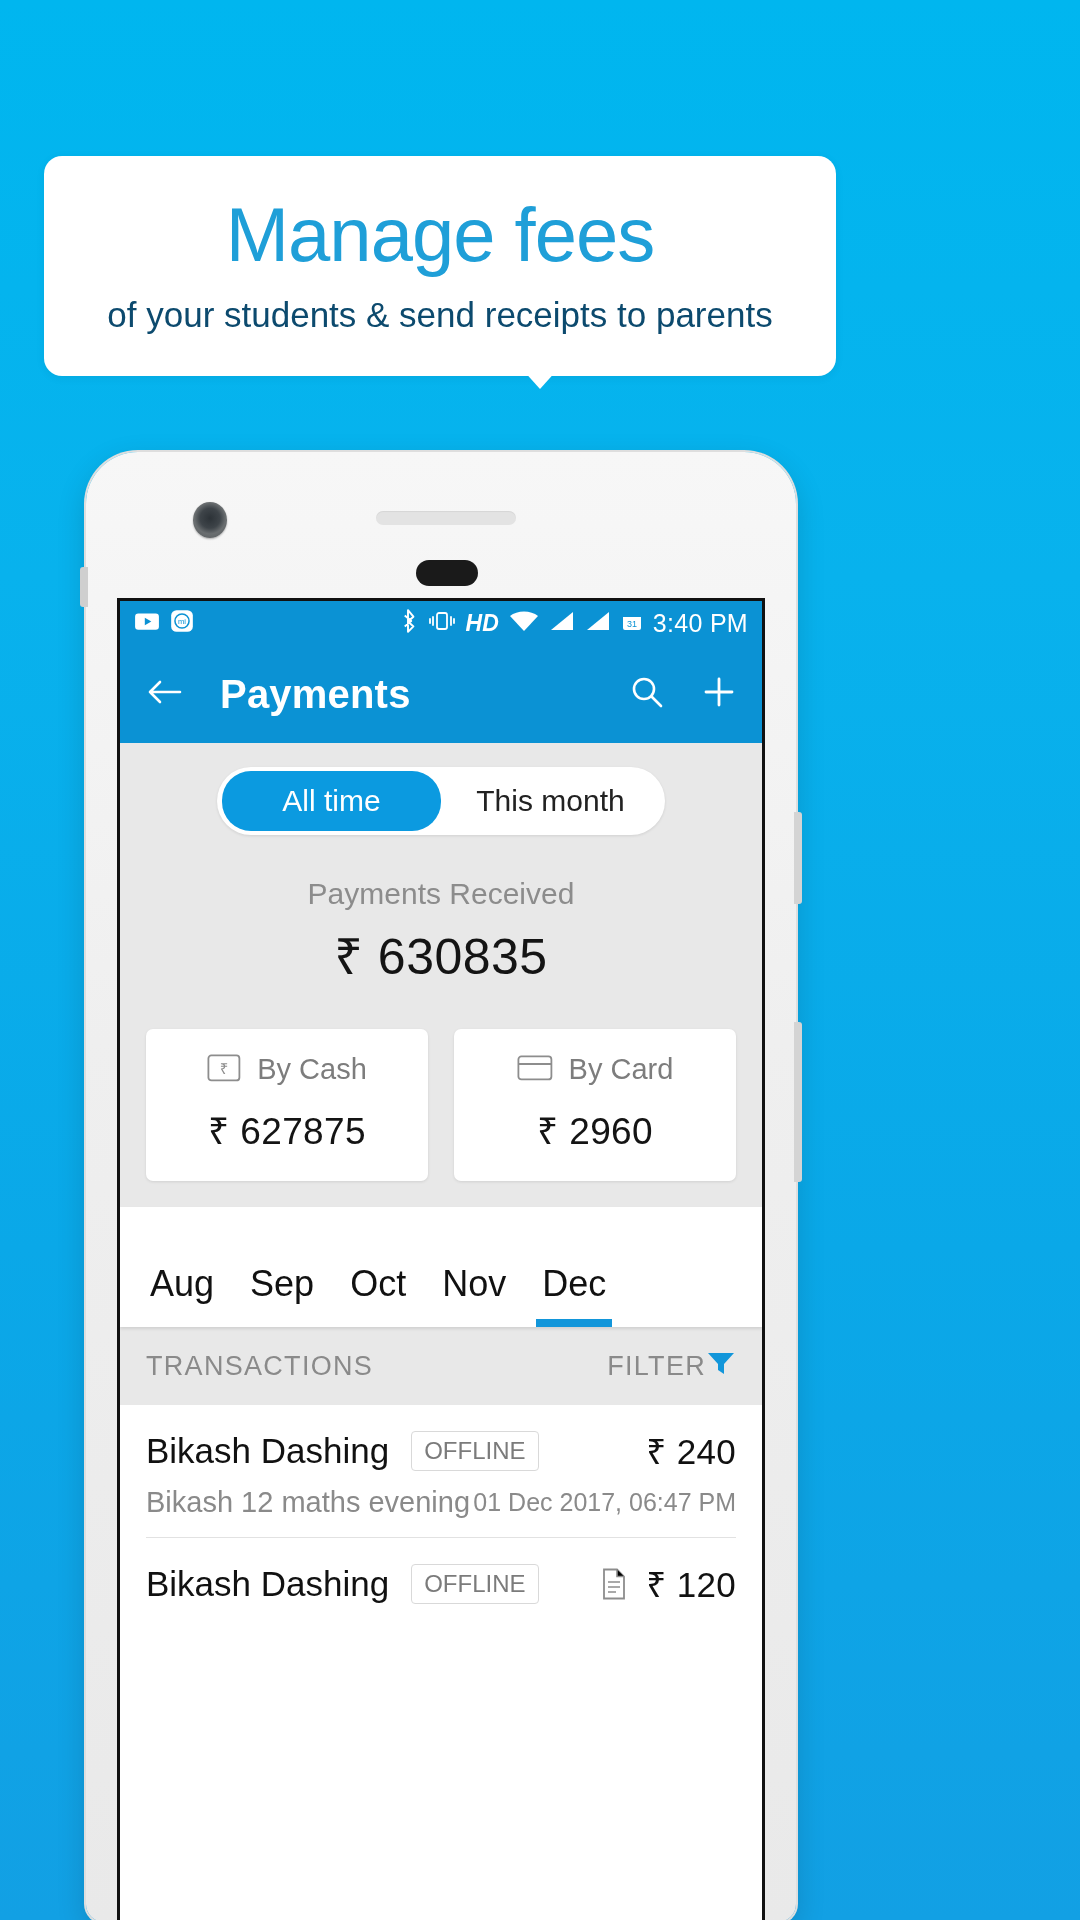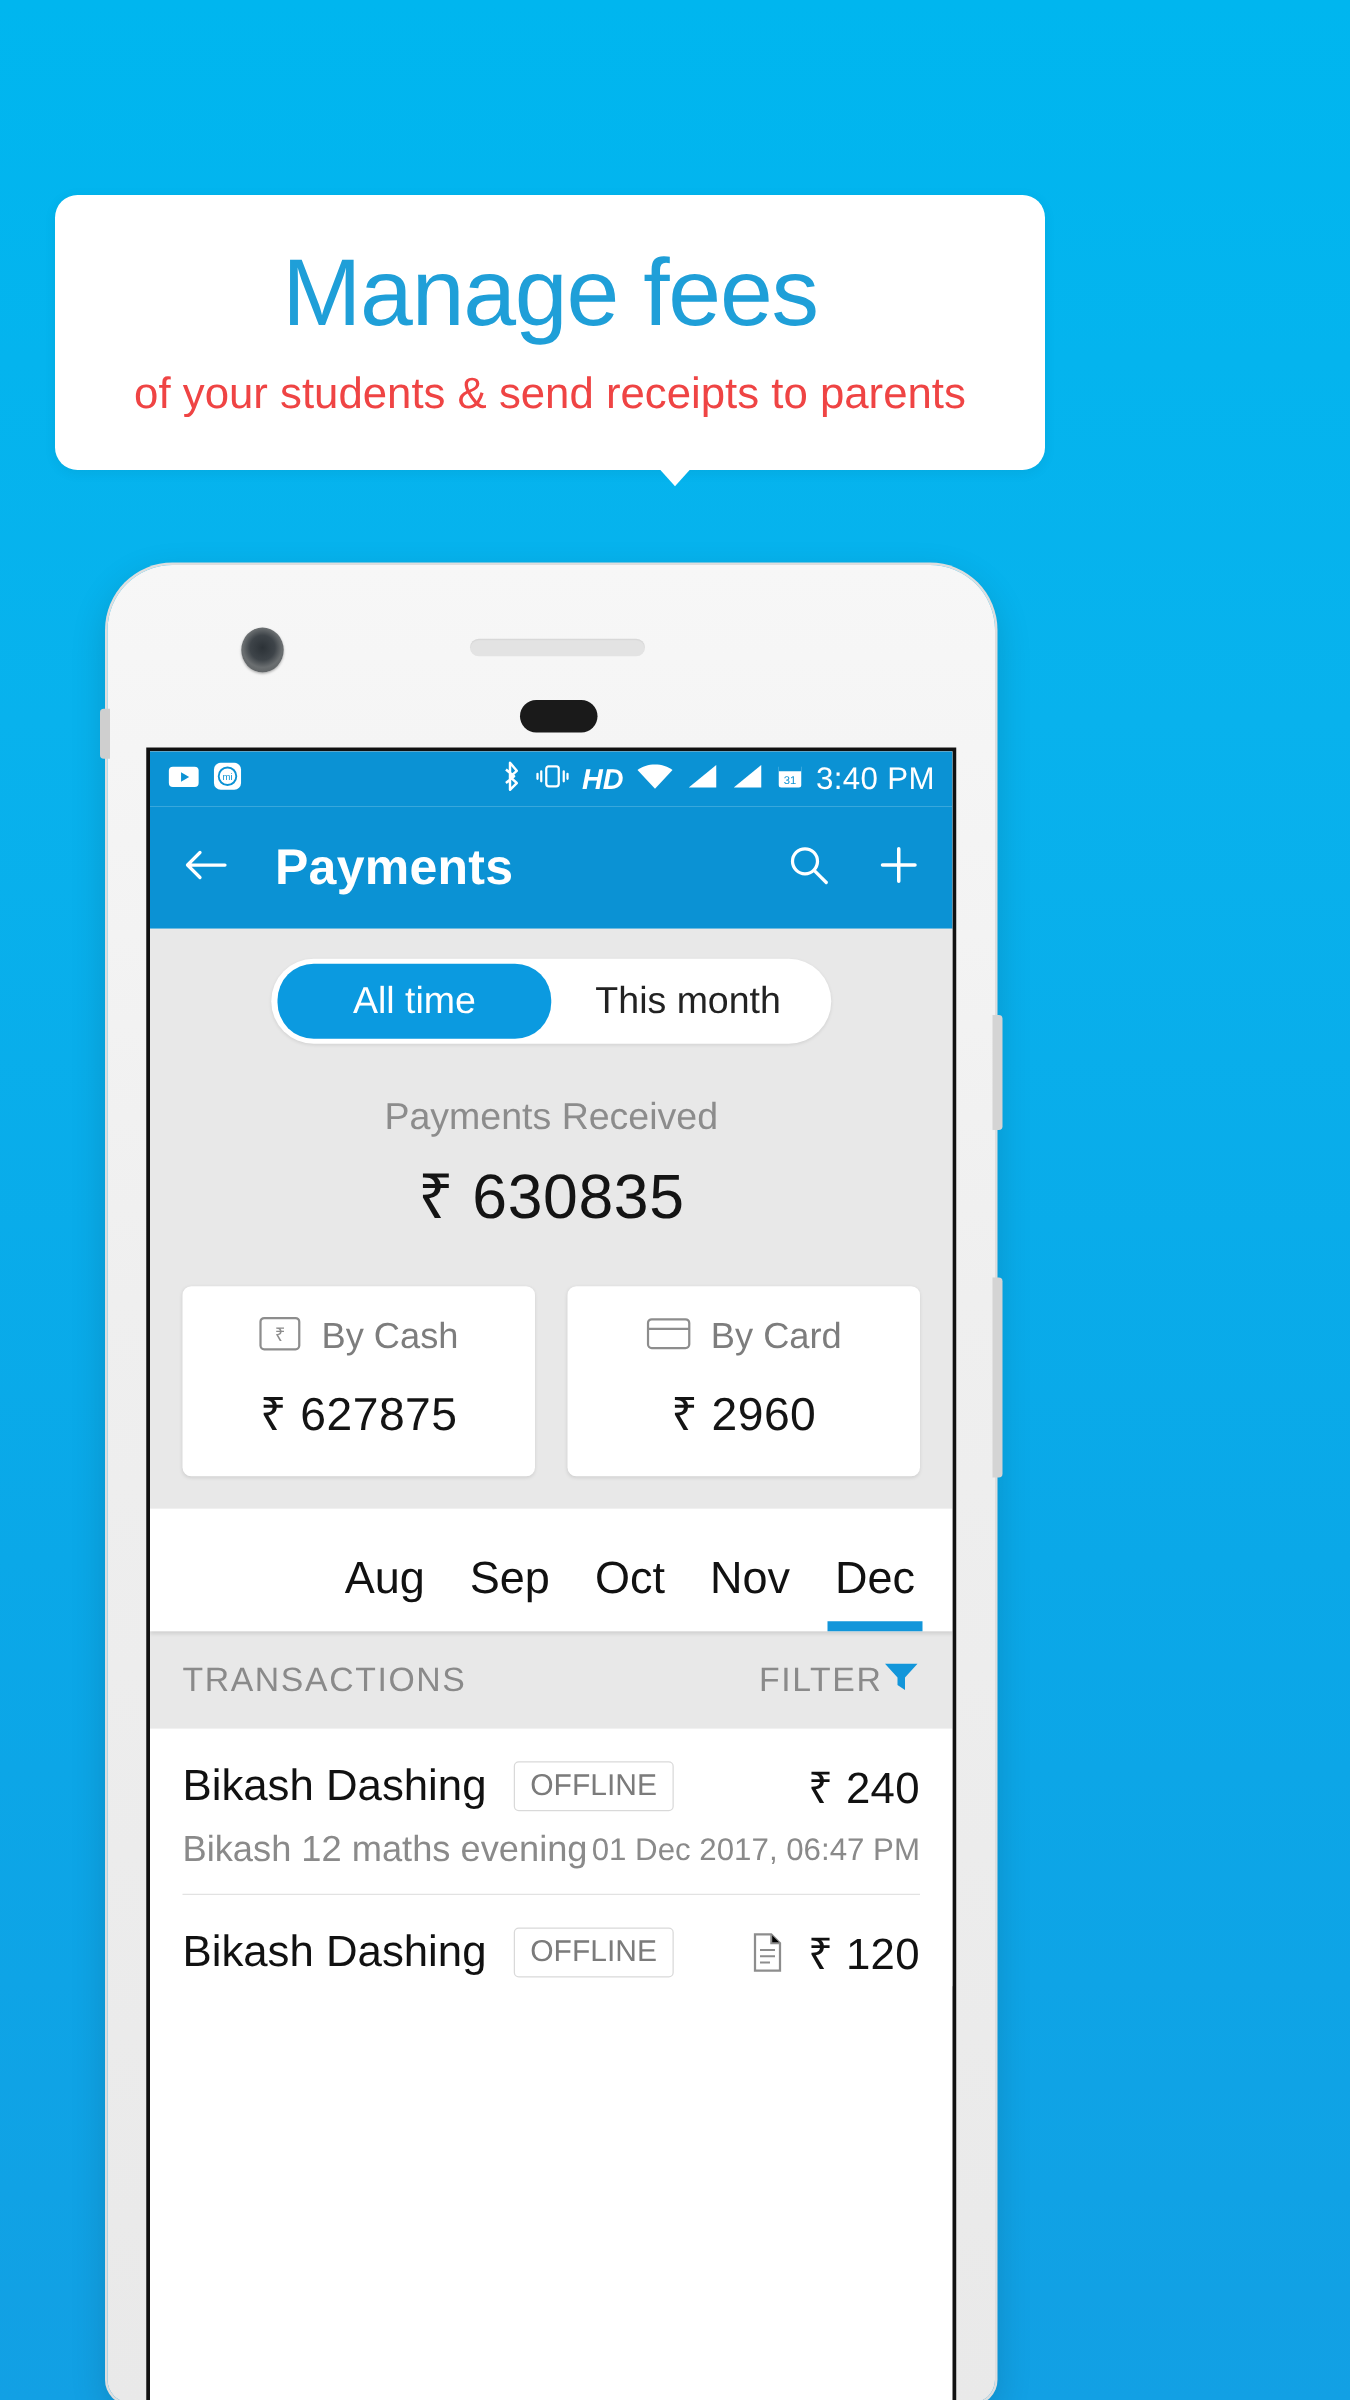--- a/index.html
+++ b/index.html
@@ -15,21 +15,21 @@
     position:absolute; left:44px; top:156px; width:792px; height:220px;
     background:#ffffff; border-radius:18px;
     box-shadow:0 2px 10px rgba(0,0,0,0.06);
     display:flex; flex-direction:column; align-items:center; justify-content:center;
   }
   .callout-title {
     font-size:76px; color:#1f9fd8; font-weight:400; letter-spacing:-1px;
     line-height:1; margin-bottom:22px;
   }
   .callout-sub {
-    font-size:35px; color:#ef4444; font-weight:400; letter-spacing:0px;
+    font-size:35px; color:#0c4a6e; font-weight:400; letter-spacing:0px;
   }
   .callout-tail {
     position:absolute; left:50%; transform:translateX(-50%); top:359px;
     width:0; height:0;
     border-left:27px solid transparent; border-right:27px solid transparent;
     border-top:30px solid #ffffff;
   }
 
   
   .phone {
@@ -110,22 +110,22 @@
     display:flex; flex-direction:column; align-items:center;
     box-shadow:0 1px 3px rgba(0,0,0,0.10);
   }
   .pcard-head { display:flex; align-items:center; gap:16px; }
   .pcard-label { font-size:29px; color:#7d7d7d; }
   .pcard-value { font-size:37px; color:#141414; margin-top:18px; letter-spacing:0.4px; }
 
   
   .months {
     background:#fff; display:flex; align-items:flex-end;
-    padding:0 12px; height:98px; box-shadow:0 2px 3px rgba(0,0,0,0.10);
-    position:relative; z-index:2;justify-content:flex-end;
+    padding:0 12px; height:120px; box-shadow:0 2px 3px rgba(0,0,0,0.10);
+    position:relative; z-index:2;
   }
   .month {
     position:relative; padding:0 18px 22px; font-size:36px; color:#111;
     display:flex; flex-direction:column; align-items:center;
   }
   .month .underline {
     position:absolute; bottom:0; left:12px; right:12px; height:8px; background:transparent;
   }
   .month.active .underline { background:#1296da; }
 

